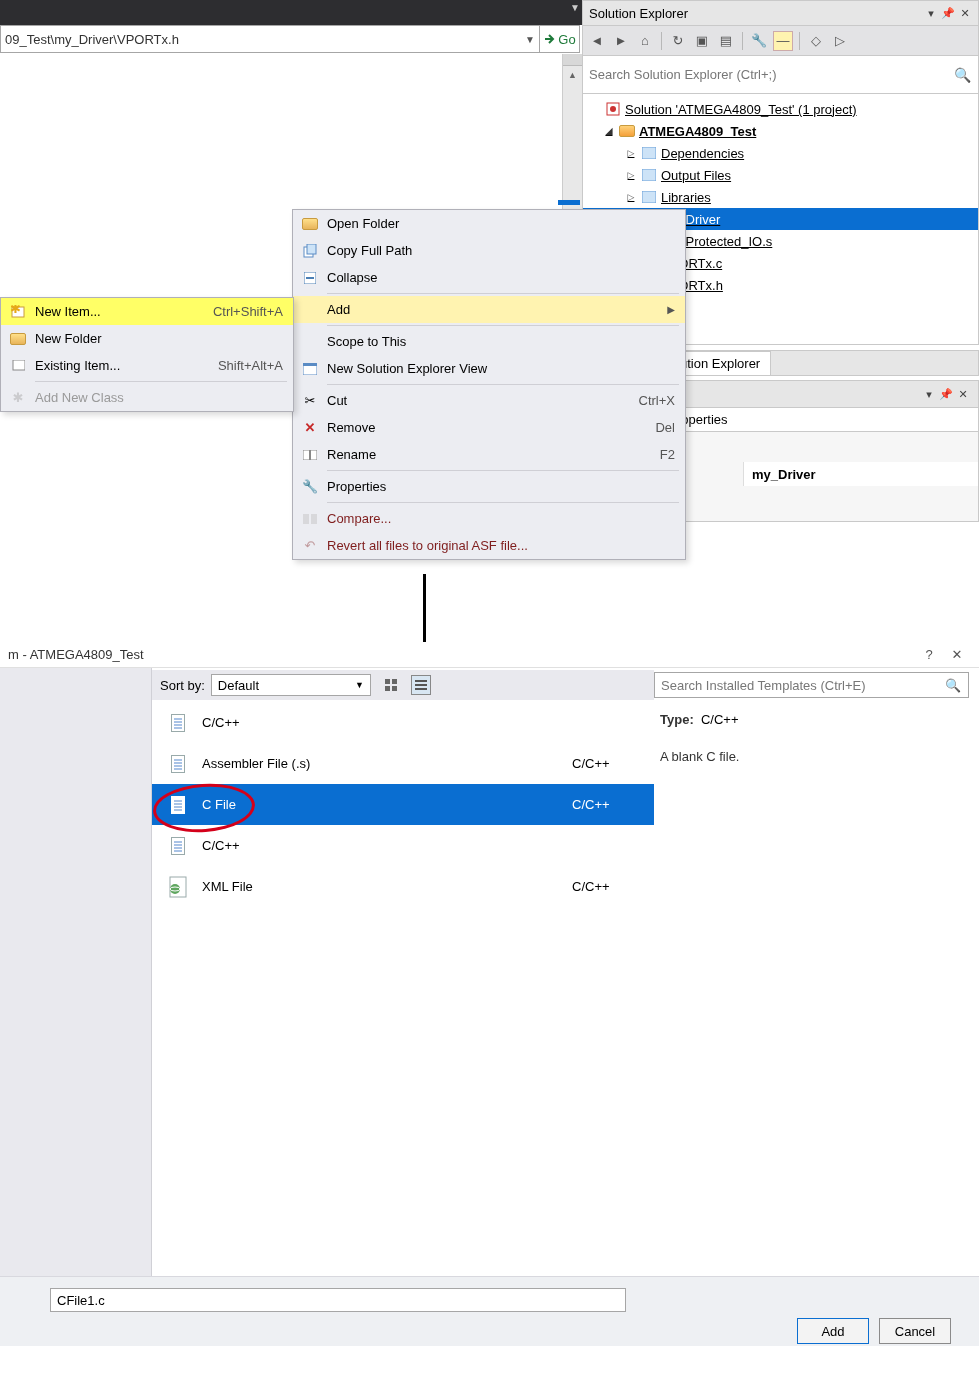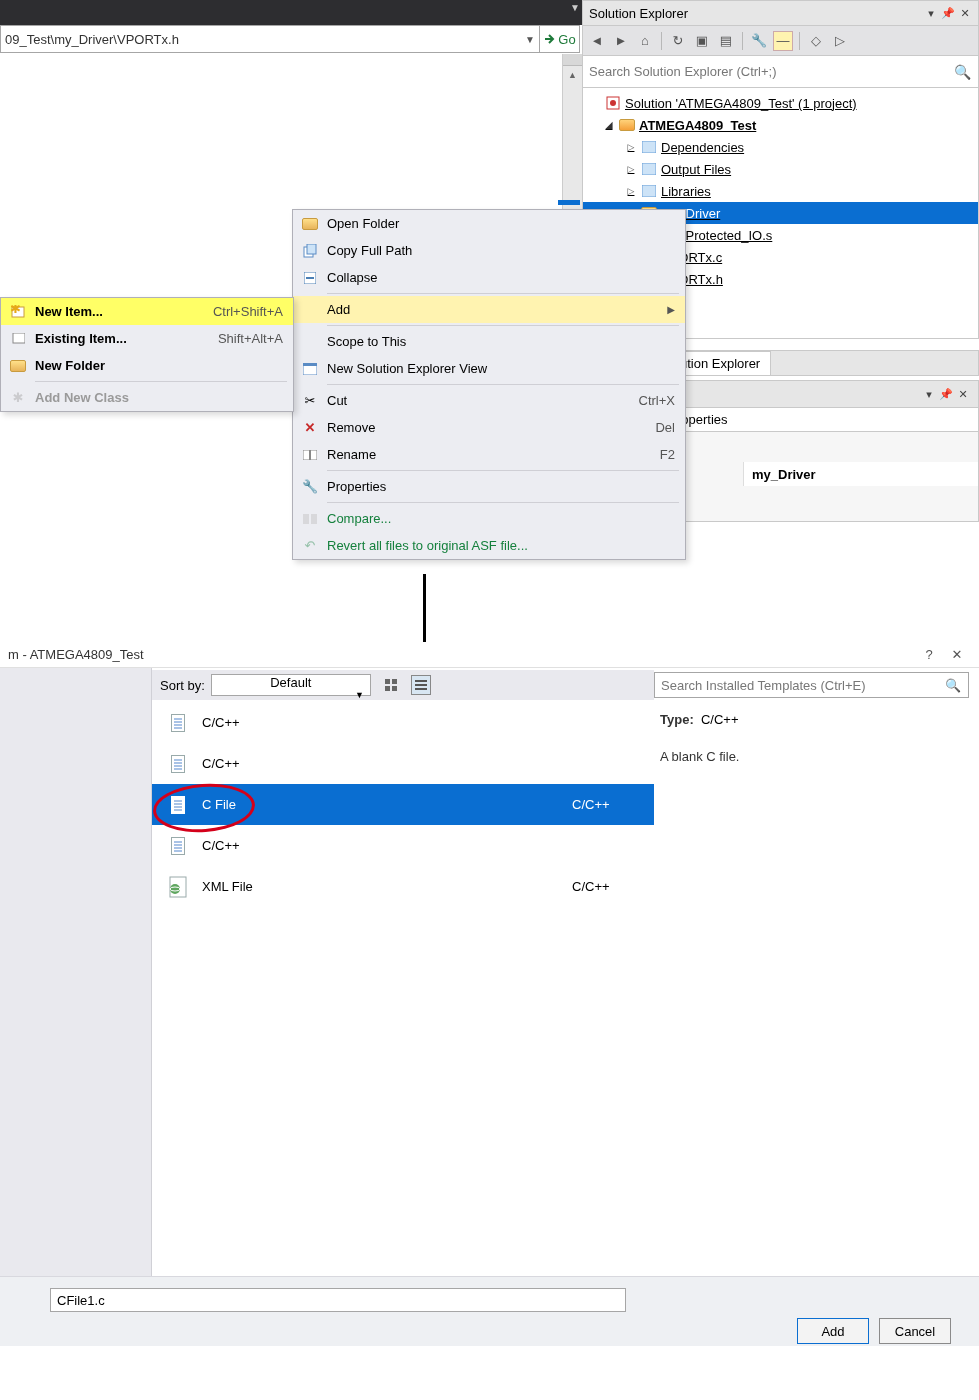--- a/index.html
+++ b/index.html
@@ -24,21 +24,21 @@
 .se-panel { position:absolute; left:582px; top:0; right:0; }
 .se-title { height:26px; background:#e6e6e6; display:flex; align-items:center; padding:0 6px; border:1px solid #c9c9c9; }
 .se-title .spacer { flex:1; }
 .se-title .winbtn { width:14px; text-align:center; color:#444; font-size:11px; margin-left:3px; cursor:default; }
 
 .se-toolbar { height:30px; background:#e3e3e5; border:1px solid #c9c9c9; border-top:none; display:flex; align-items:center; padding:0 4px; gap:4px; }
 .se-toolbar .tb { width:20px; height:20px; display:flex; align-items:center; justify-content:center; color:#555; }
 .se-toolbar .sep { width:1px; height:18px; background:#b8b8b8; margin:0 2px; }
 .se-toolbar .tb.active { background:#fff3b0; border:1px solid #caa; }
 
-.se-search { height:32px; border:1px solid #c9c9c9; border-top:none; display:flex; align-items:center; padding:0 6px; color:#777;gap:24px; }
+.se-search { height:38px; border:1px solid #c9c9c9; border-top:none; display:flex; align-items:center; padding:0 6px; color:#777;gap:24px; }
 .se-search .mag { margin-left:auto; font-size:14px; }
 
 .se-tree { border:1px solid #c9c9c9; border-top:none; background:#fff; padding:4px 0;text-decoration:underline; }
 .tree-row { display:flex; align-items:center; height:22px; padding-left:6px; white-space:nowrap; }
 .tree-row .tri { width:12px; font-size:9px; color:#555; text-align:center; }
 .tree-row .tri.open { color:#333; }
 .tree-row .ico { width:18px; height:16px; margin:0 3px; display:flex; align-items:center; justify-content:center; }
 .tree-row.sel { background:#0a6ed1; color:#fff; }
 .tree-row.bold { font-weight:600; }
 .tree-row .ico svg { display:block; }
@@ -54,52 +54,52 @@
 .prop-sub { position:absolute; left:582px; top:408px; right:0; height:24px; border:1px solid #c9c9c9; border-top:none; display:flex; align-items:center; padding-left:60px; }
 .prop-grid { position:absolute; left:582px; top:432px; right:0; height:90px; border:1px solid #c9c9c9; border-top:none; background:#f6f6f6; }
 .prop-grid .row { display:flex; height:24px; align-items:center; }
 .prop-grid .row .k { width:160px; padding-left:60px; color:#333; }
 .prop-grid .row .v { flex:1; background:#fff; height:100%; display:flex; align-items:center; padding-left:8px; font-weight:600; border-left:1px solid #ddd; }
 
 
 .ctx-main { position:absolute; left:292px; top:209px; width:394px; background:#ecedf2; border:1px solid #b0b0b8; box-shadow:3px 3px 6px rgba(0,0,0,.15); }
 .ctx-main .row { display:flex; align-items:center; height:27px; padding:0 10px 0 4px; }
 .ctx-main .row.hover { background:#fff3b0; }
-.ctx-main .row.dis { color:#15803d; }
+.ctx-main .row.dis { color:#7f1d1d; }
 .ctx-main .sep { height:1px; background:#cfcfd5; margin:2px 6px 2px 34px; }
 .ctx-main .ico { width:26px; display:flex; align-items:center; justify-content:center; }
 .ctx-main .lbl { flex:1; padding-left:4px; }
 .ctx-main .sc { color:#555; padding-left:8px; }
 .ctx-main .sub { font-size:10px; color:#555; }
 
 
 .ctx-sub { position:absolute; left:0; top:297px; width:294px; background:#ecedf2; border:1px solid #b0b0b8; box-shadow:3px 3px 6px rgba(0,0,0,.15); }
 .ctx-sub .row { display:flex; align-items:center; height:27px; padding:0 10px 0 4px; }
 .ctx-sub .row.hl { background:#ffff66; }
 .ctx-sub .row.dis { color:#9a9a9a; }
 .ctx-sub .sep { height:1px; background:#cfcfd5; margin:2px 6px 2px 34px; }
 .ctx-sub .ico { width:26px; display:flex; align-items:center; justify-content:center; }
-.ctx-sub .lbl { flex:1; padding-left:4px;font-weight:bold; }
+.ctx-sub .lbl { flex:1; padding-left:4px; }
 .ctx-sub .sc { color:#555; }
 
 
 .arrow-down { position:absolute; left:418px; top:574px; width:12px; height:84px; }
 .arrow-down .shaft { position:absolute; left:5px; top:0; width:3px; height:72px; background:#000; }
 .arrow-down .head { position:absolute; left:-1px; top:70px; width:0; height:0; border-left:8px solid transparent; border-right:8px solid transparent; border-top:14px solid #000; }
 
 
 .dlg { position:absolute; left:0; top:642px; width:979px; height:720px; background:#fff; }
 .dlg-title { height:26px; background:#fff; display:flex; align-items:center; padding:0 8px; color:#333; border-bottom:1px solid #e0e0e0; }
 .dlg-title .spacer { flex:1; }
 .dlg-title .winbtn { width:28px; text-align:center; color:#555; font-size:13px; }
 
 .dlg-left { position:absolute; left:0; top:26px; width:152px; bottom:70px; background:#e9e9ee; border-right:1px solid #d0d0d6; }
 
 .dlg-toolbar { position:absolute; left:152px; top:28px; width:502px; height:30px; display:flex; align-items:center; padding:0 8px; background:#e9e9ee; }
-.dlg-toolbar .sort-dd { margin-left:6px; width:160px; height:22px; border:1px solid #a6a6a6; background:#fff; display:flex; align-items:center; padding:0 6px;flex-direction:column; }
+.dlg-toolbar .sort-dd { margin-left:6px; width:160px; height:22px; border:1px solid #a6a6a6; background:#fff; display:flex; align-items:center; padding:0 6px; }
 .dlg-toolbar .sort-dd .dd { margin-left:auto; font-size:9px; }
 .dlg-toolbar .view { margin-left:10px; width:20px; height:20px; border:1px solid transparent; display:flex; align-items:center; justify-content:center; }
 .dlg-toolbar .view.active { border-color:#888; background:#d8e6f2; }
 
 .dlg-search { position:absolute; left:654px; top:30px; right:10px; height:26px; border:1px solid #a6a6a6; display:flex; align-items:center; padding:0 6px; color:#777; }
 .dlg-search .mag { margin-left:auto; font-weight:bold; }
 
 .dlg-list { position:absolute; left:152px; top:60px; width:502px; bottom:70px; background:#fff; }
 .tpl-row { display:flex; align-items:center; height:41px; padding:0 12px; }
 .tpl-row.sel { background:#0a6ed1; color:#fff; }
@@ -364,32 +364,32 @@
           <svg width="16" height="14">
             <rect x="2" y="2" width="12" height="10" fill="#fff" stroke="#c89b3f"></rect>
             <text x="0" y="8" font-size="9" fill="#e6a817">✱</text>
           </svg>
         </span>
       <span class="lbl">New Item...</span>
       <span class="sc">Ctrl+Shift+A</span>
     </div>
     <div class="row">
       <span class="ico">
+          <div class="folder-ico"></div>
+        </span>
+      <span class="lbl">New Folder</span>
+    </div>
+    <div class="row">
+      <span class="ico">
           <svg width="14" height="12">
             <rect x="2" y="0" width="12" height="10" fill="#fff" stroke="#888"></rect>
           </svg>
         </span>
       <span class="lbl">Existing Item...</span>
       <span class="sc">Shift+Alt+A</span>
-    </div>
-    <div class="row">
-      <span class="ico">
-          <div class="folder-ico"></div>
-        </span>
-      <span class="lbl">New Folder</span>
     </div>
     <div class="sep"></div>
     <div class="row dis">
       <span class="ico" style="opacity:.4">✱</span>
       <span class="lbl">Add New Class</span>
     </div>
   </div>
 
 </div>
 
@@ -440,20 +440,21 @@
     <div class="tpl-row">
       <span class="ico">
           <div class="file-ico"></div>
         </span>
       <span class="cat">C/C++</span>
     </div>
     <div class="tpl-row">
       <span class="ico">
           <div class="file-ico"></div>
         </span>
+      <span class="name">Assembler File (.s)</span>
       <span class="cat">C/C++</span>
     </div>
     <div class="tpl-row sel">
       <span class="ico">
           <div class="file-ico" style="border-color:#fff"></div>
         </span>
       <span class="name">C File</span>
       <span class="cat">C/C++</span>
     </div>
     <div class="tpl-row">

